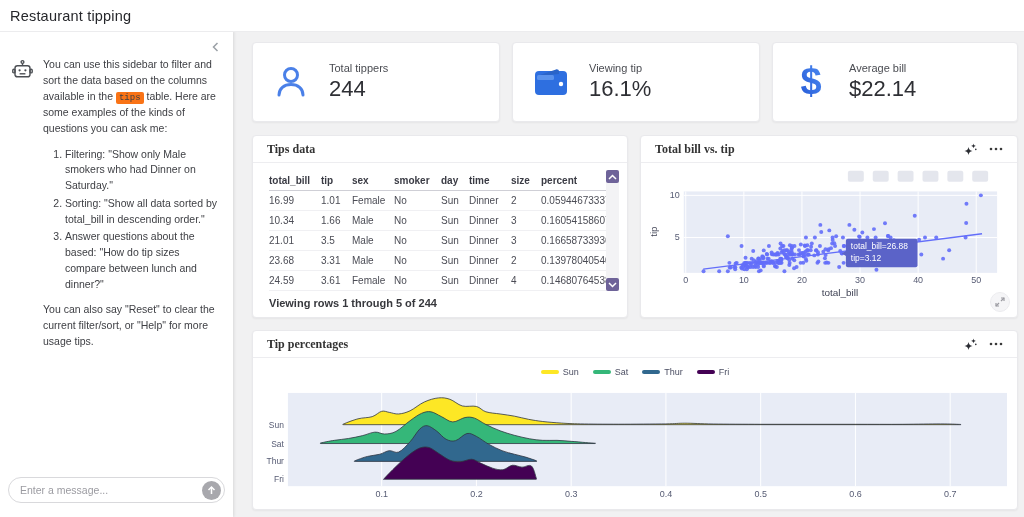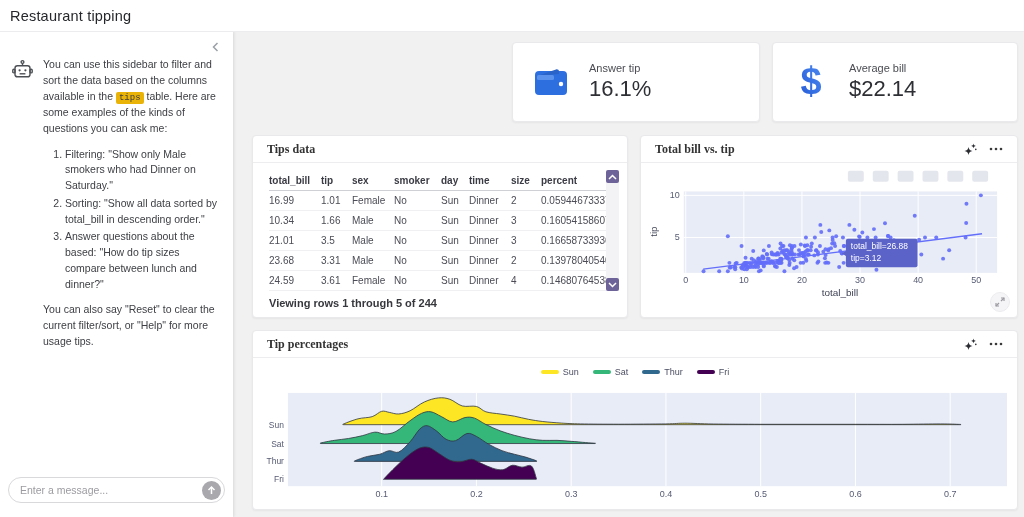--- a/index.html
+++ b/index.html
@@ -14,21 +14,21 @@
 
   
   .sidebar{position:absolute;left:0;top:31px;width:233px;height:486px;background:#fff;
            box-shadow:1px 0 3px rgba(0,0,0,.10);}
   .collapse-btn{position:absolute;top:8px;right:8px;width:18px;height:18px;border:none;background:none;
                 cursor:pointer;padding:0;color:#9aa0a6;}
   .chat-msg{display:flex;gap:9px;padding:26px 12px 0 12px;}
   .robot{flex:0 0 22px;padding-top:2px;color:#4c4f54;}
   .msg-body{font-size:10.5px;line-height:1.5;color:#3f4045;width:178px;}
   .msg-body p{margin:0 0 10px 0;}
-  .msg-body code{font-family:"Liberation Mono",monospace;font-size:9px;background:#eab308;
+  .msg-body code{font-family:"Liberation Mono",monospace;font-size:9px;background:#f97316;
                  padding:1px 3px;border-radius:2px;color:#3f4045;}
   .msg-body ol{margin:0 0 10px 0;padding-left:22px;}
   .msg-body li{margin-bottom:2px;}
   .chat-input-row{position:absolute;left:8px;right:8px;bottom:14px;height:26px;}
   .chat-input-row input{width:100%;height:26px;box-sizing:border-box;border:1px solid #d9d9dc;
         border-radius:14px;padding:0 30px 0 11px;font-size:10.5px;color:#333;outline:none;
         font-family:"Liberation Sans",sans-serif;}
   .chat-input-row input::placeholder{color:#9b9ba1;}
   .send-btn{position:absolute;right:4px;top:3.5px;width:19px;height:19px;border-radius:50%;
             border:none;background:#a8a8ad;cursor:pointer;display:flex;align-items:center;
@@ -123,32 +123,44 @@
       <input type="text" placeholder="Enter a message..." style="">
       <button class="send-btn">
         <svg width="11" height="11" viewBox="0 0 11 11">
             <line x1="5.5" y1="9" x2="5.5" y2="2.5" stroke="#fff" stroke-width="1.5"></line>
             <polyline points="2.5,5 5.5,2 8.5,5" fill="none" stroke="#fff" stroke-width="1.5"></polyline>
           </svg>
       </button>
     </div>
   </aside>
 
+  <section class="card stat-card" id="stat1">
+    <div class="stat-icon">
+      <svg width="34" height="36" viewBox="0 0 34 36" fill="none" stroke="#4a80e8" stroke-width="3" stroke-linecap="round">
+        <circle cx="17" cy="11" r="6.5"></circle>
+        <path d="M5,31 C5,24.5 10,20.5 17,20.5 C24,20.5 29,24.5 29,31"></path>
+      </svg>
+    </div>
+    <div class="stat-text">
+      <span class="stat-label">Total tippers</span>
+      <span class="stat-value">244</span>
+    </div>
+  </section>
 
   <section class="card stat-card" id="stat2">
     <div class="stat-icon">
       <svg width="36" height="30" viewBox="0 0 36 30">
         <rect x="2" y="4" width="32" height="24" rx="4" fill="#2e6fe0"></rect>
         <path d="M4,9 L23,2.5 C24.5,2 26,3 26,4.5 L26,7 L6,9 Z" fill="#2a64c8"></path>
         <rect x="4" y="8" width="17" height="5" rx="1.5" fill="#5a92ec"></rect>
         <circle cx="28" cy="17" r="2.2" fill="#fff"></circle>
       </svg>
     </div>
     <div class="stat-text">
-      <span class="stat-label">Answer tip</span>
+      <span class="stat-label">Viewing tip</span>
       <span class="stat-value">16.1%</span>
     </div>
   </section>
 
   <section class="card stat-card" id="stat3">
     <div class="stat-icon">
       <svg width="36" height="42" viewBox="0 0 36 42">
         <defs>
             <linearGradient id="dg" x1="0" y1="1" x2="1" y2="0">
           <stop offset="0" stop-color="#2458d6"></stop>

